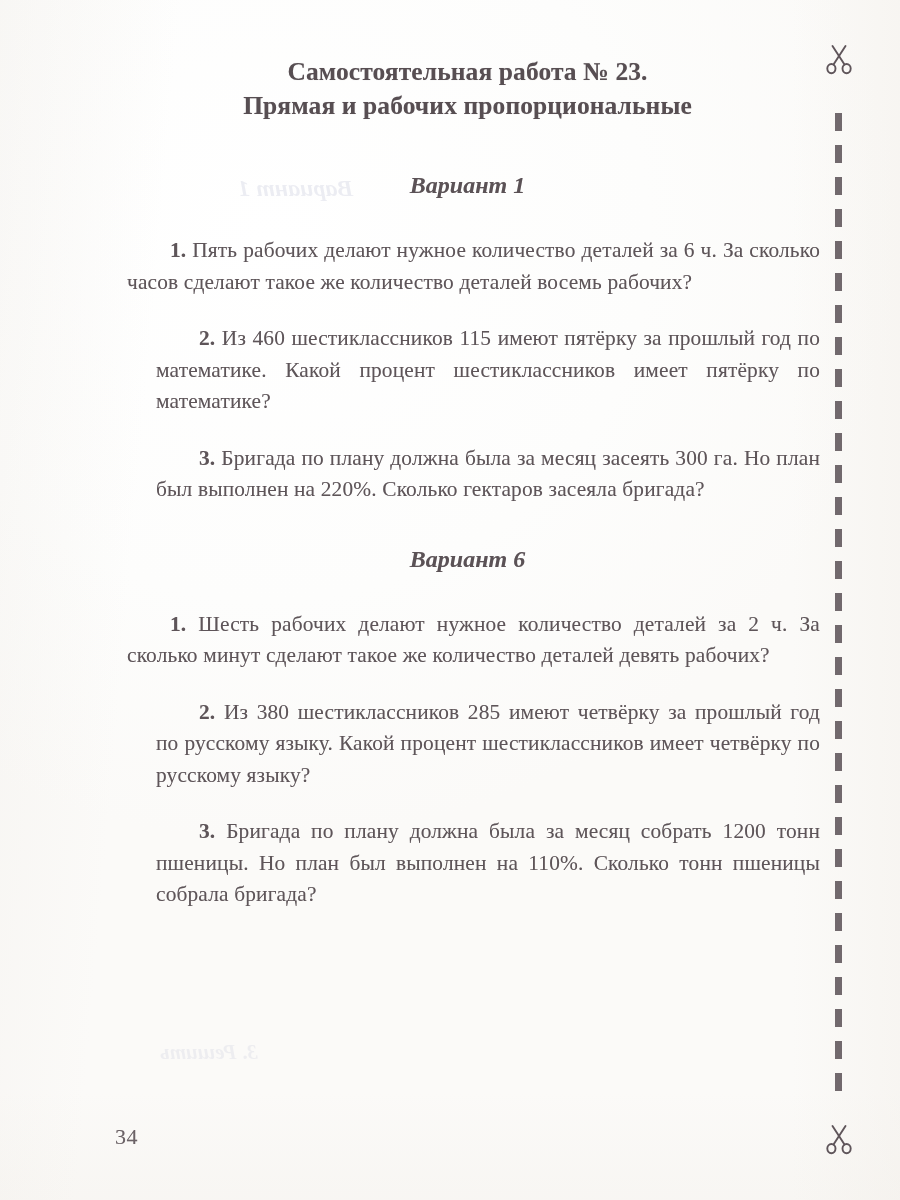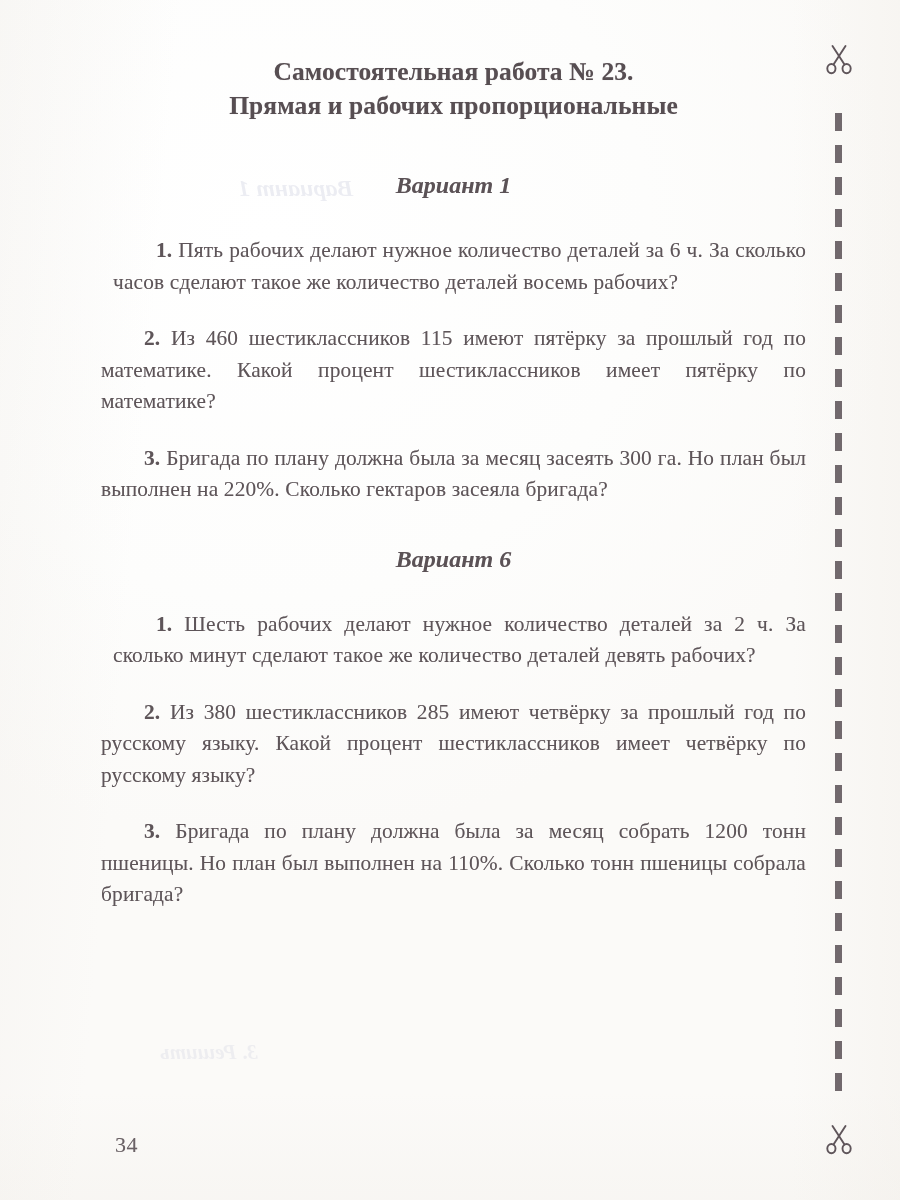--- a/index.html
+++ b/index.html
@@ -30,21 +30,21 @@
     pointer-events: none;
     background:
       linear-gradient(95deg, rgba(236,232,226,0.30) 0%, rgba(255,255,255,0) 18%),
       linear-gradient(270deg, rgba(240,236,230,0.35) 0%, rgba(255,255,255,0) 12%),
       linear-gradient(0deg, rgba(243,240,235,0.40) 0%, rgba(255,255,255,0) 9%);
   }
 
   
   .content {
     position: absolute;
-    left: 101px;
+    left: 115px;
     top: 0;
     width: 705px;
     height: 1164px;
   }
 
   
   .doc-title {
     margin: 0;
     padding-top: 55px;
     text-align: center;
@@ -99,32 +99,31 @@
     line-height: 31.5px;
     letter-spacing: 0.15px;
     color: #5e5559;
     hyphens: manual;
     text-shadow: 0 0 0.55px rgba(94,85,89,0.30);
   }
   .problem .num {
     font-weight: bold;
   }
   .problem-gap-lg { margin-top: 35px; margin-left: 12px; }
-  .problem-gap-md { margin-top: 25px; }
+  .problem-gap-md { margin-top: 25px; margin-left: 41px; }
 
   
   .page-number {
     position: absolute;
     left: 115px;
     top: 1124px;
     font-size: 22px;
     color: #6b6266;
     letter-spacing: 0.6px;
     text-shadow: 0 0 0.5px rgba(107,98,102,0.3);
-    margin-top: 8px;
   }
 
   
   .cut-rail {
     position: absolute;
     left: 820px;
     top: 0;
     width: 40px;
     height: 1200px;
   }

